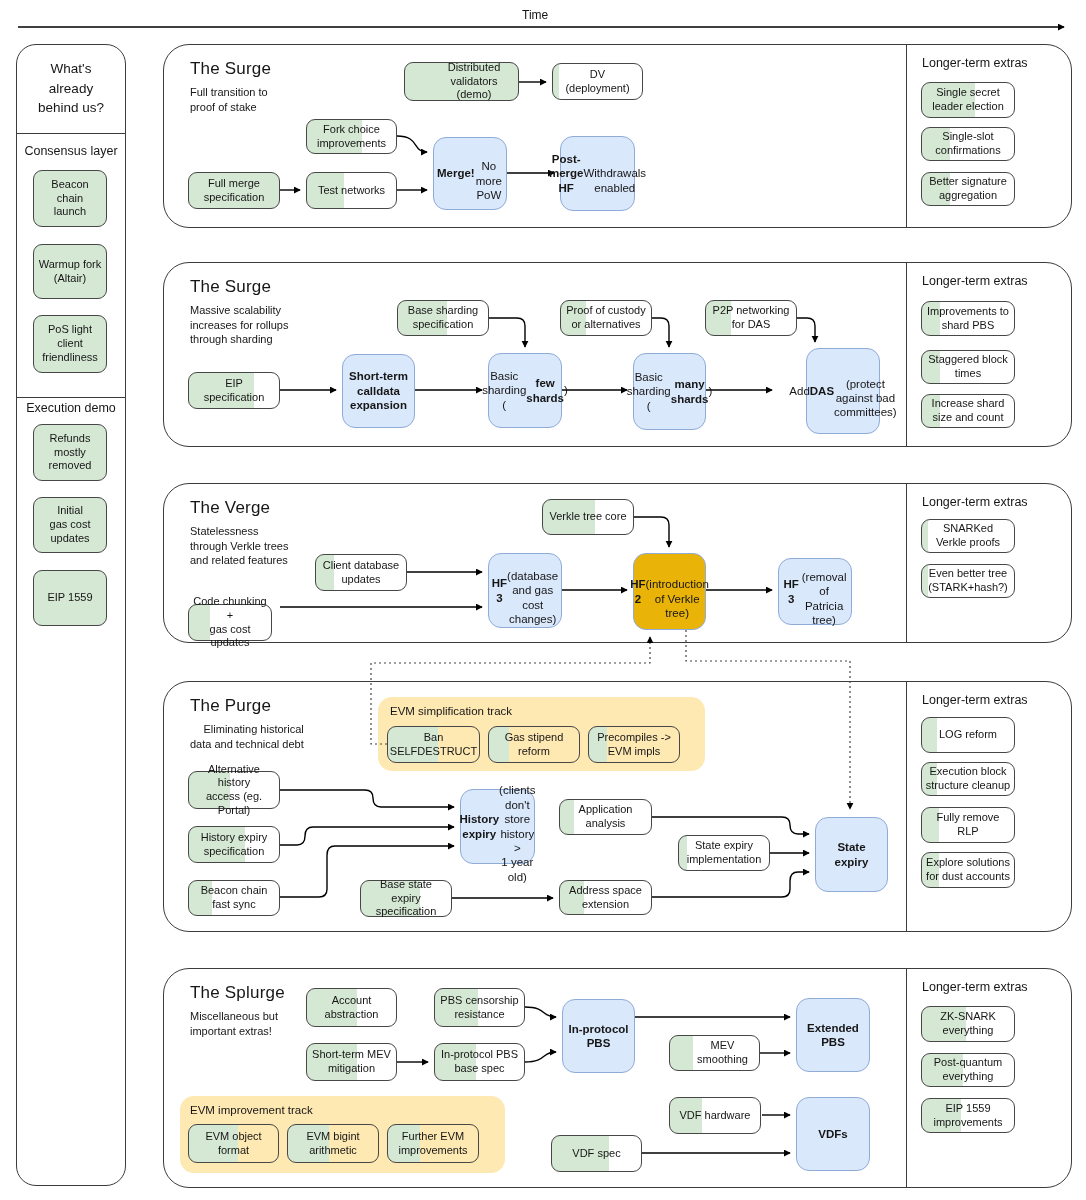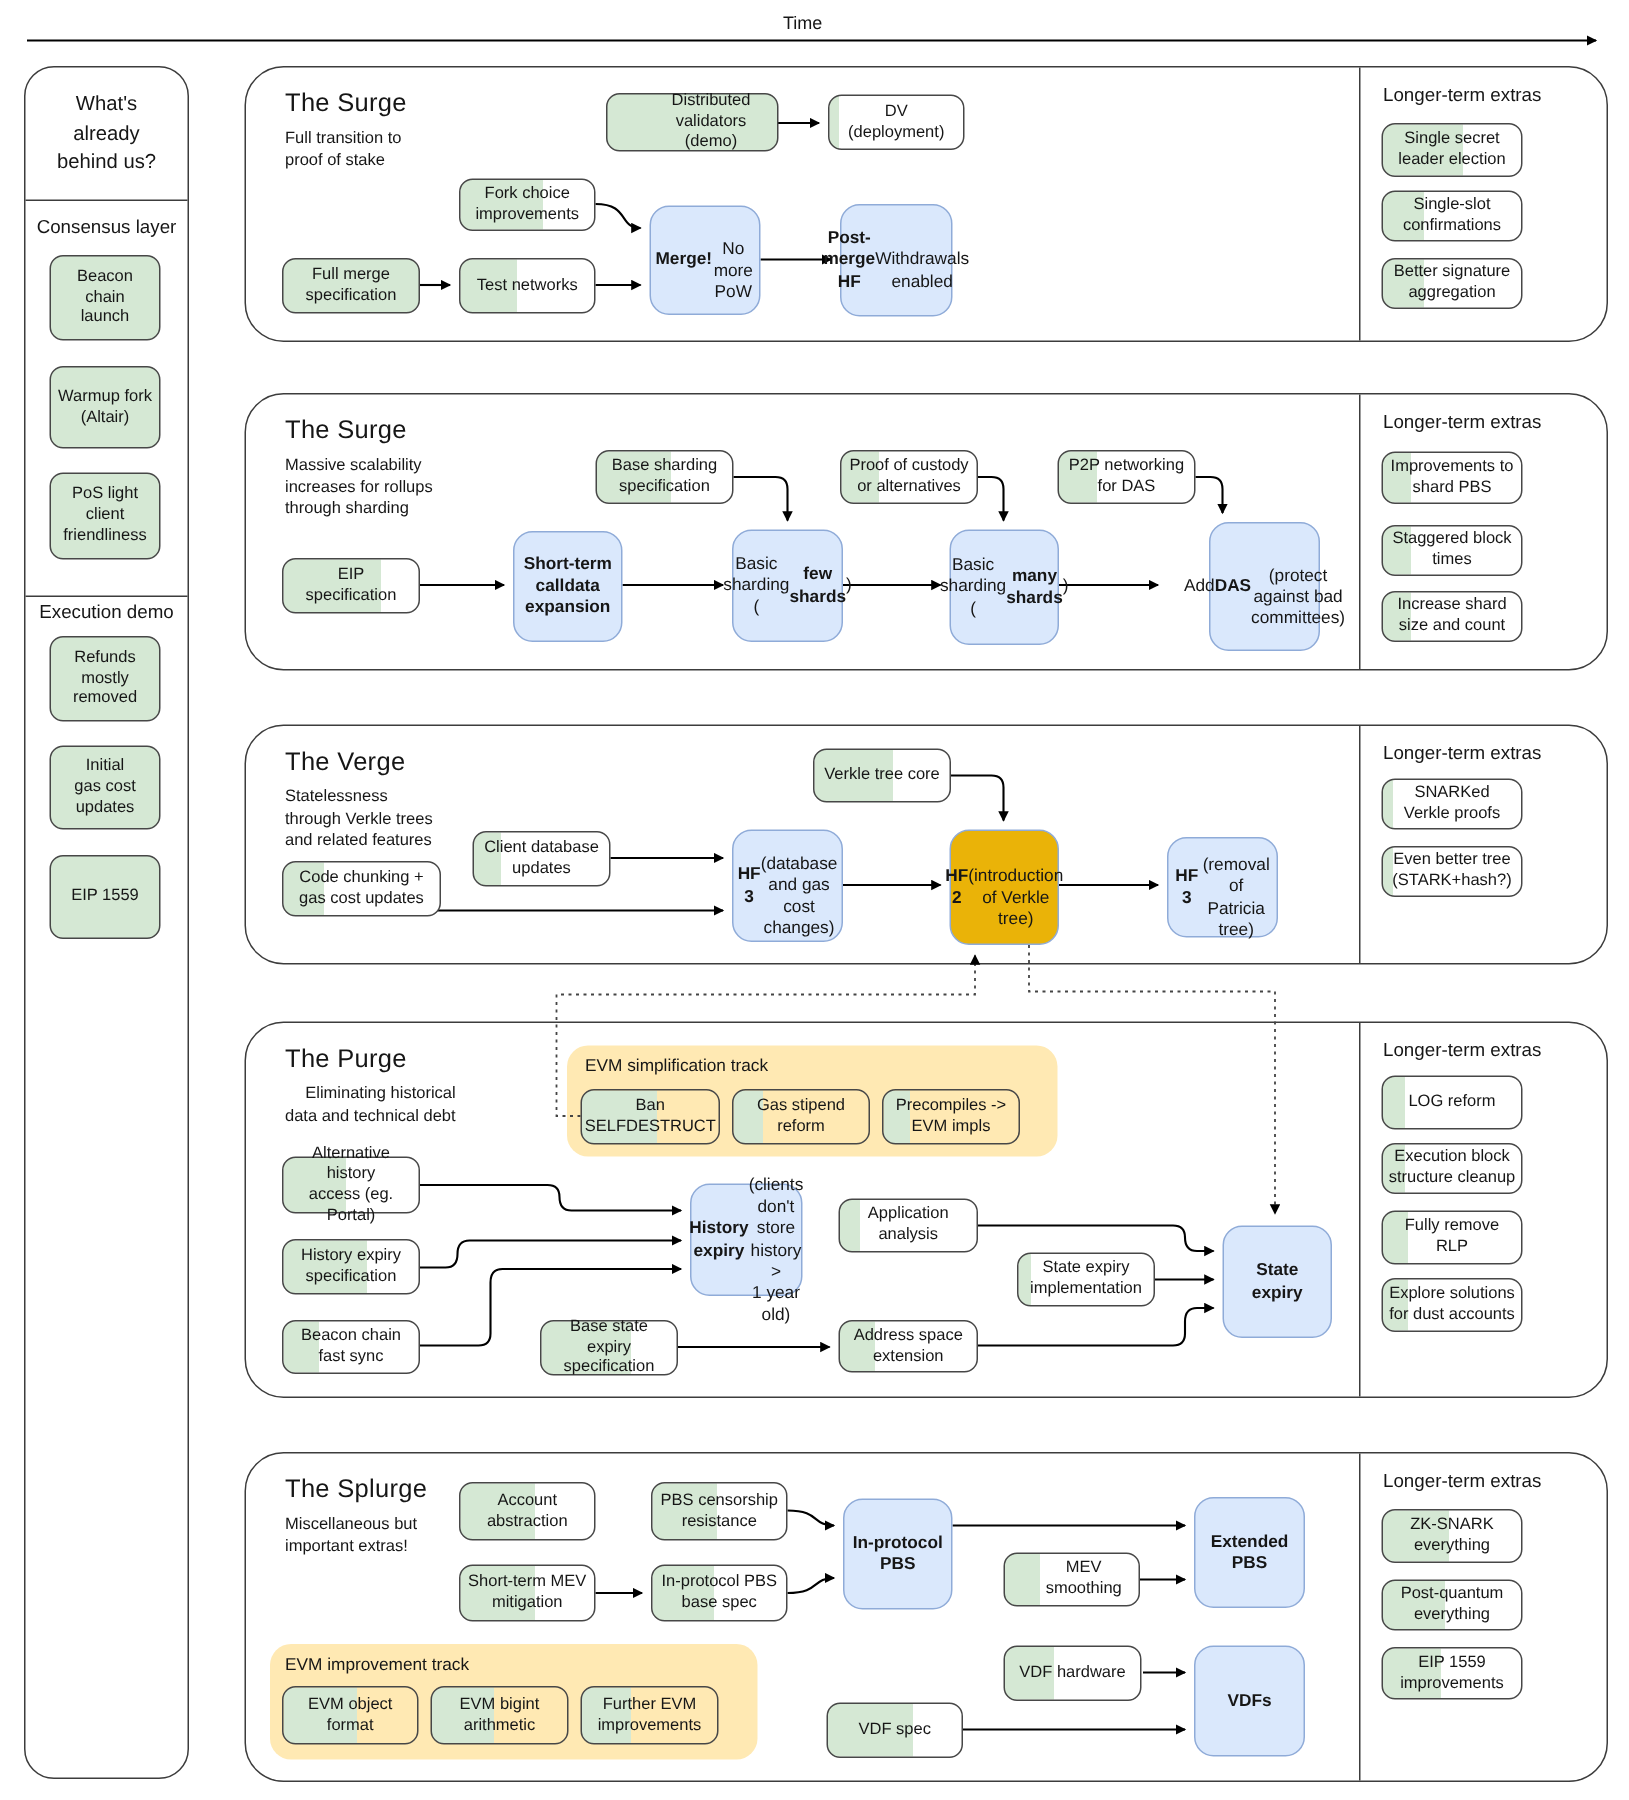--- a/index.html
+++ b/index.html
@@ -149,21 +149,21 @@
     <div class="node" style="left: 921px; top: 301px; width: 94px; height: 35px; background: linear-gradient(90deg, rgb(213, 232, 212) 20%, rgb(255, 255, 255) 20%); border-color: rgb(71, 71, 71);">Improvements to<br>shard PBS</div>
     <div class="node" style="left: 921px; top: 350px; width: 94px; height: 34px; background: linear-gradient(90deg, rgb(213, 232, 212) 20%, rgb(255, 255, 255) 20%); border-color: rgb(71, 71, 71);">Staggered block<br>times</div>
     <div class="node" style="left: 921px; top: 394px; width: 94px; height: 34px; background: linear-gradient(90deg, rgb(213, 232, 212) 20%, rgb(255, 255, 255) 20%); border-color: rgb(71, 71, 71);">Increase shard<br>size and count</div>
     <div class="section-title" style="left: 190px; top: 498px;">The Verge</div>
     <div class="section-sub" style="left: 190px; top: 524px;">Statelessness
 through Verkle trees
 and related features</div>
     <div class="extras-title" style="left: 922px; top: 495px;">Longer-term extras</div>
     <div class="node" style="left: 542px; top: 499px; width: 92px; height: 36px; background: linear-gradient(90deg, rgb(213, 232, 212) 58%, rgb(255, 255, 255) 58%); border-color: rgb(71, 71, 71);">Verkle tree core</div>
     <div class="node" style="left: 315px; top: 554px; width: 92px; height: 37px; background: linear-gradient(90deg, rgb(213, 232, 212) 20%, rgb(255, 255, 255) 20%); border-color: rgb(71, 71, 71);">Client database<br>updates</div>
-    <div class="node" style="left: 188px; top: 574px; width: 106px; height: 37px; background: linear-gradient(90deg, rgb(213, 232, 212) 26%, rgb(255, 255, 255) 26%); border-color: rgb(71, 71, 71);">Code chunking +<br>gas cost updates</div>
+    <div class="node" style="left: 188px; top: 604px; width: 84px; height: 37px; background: linear-gradient(90deg, rgb(213, 232, 212) 26%, rgb(255, 255, 255) 26%); border-color: rgb(71, 71, 71);">Code chunking +<br>gas cost updates</div>
     <div class="node milestone" style="left: 488px; top: 553px; width: 74px; height: 75px; background: rgb(218, 232, 252); border-color: rgb(143, 171, 216);"><b>HF 3</b><br>(database<br>and gas cost<br>changes)</div>
     <div class="node milestone" style="left: 633px; top: 553px; width: 73px; height: 77px; background: #eab308; border-color: rgb(143, 171, 216);"><b>HF 2</b><br>(introduction<br>of Verkle<br>tree)</div>
     <div class="node milestone" style="left: 778px; top: 558px; width: 74px; height: 67px; background: rgb(218, 232, 252); border-color: rgb(143, 171, 216);"><b>HF 3</b><br>(removal of<br>Patricia tree)</div>
     <div class="node" style="left: 921px; top: 519px; width: 94px; height: 34px; background: linear-gradient(90deg, rgb(213, 232, 212) 7%, rgb(255, 255, 255) 7%); border-color: rgb(71, 71, 71);">SNARKed<br>Verkle proofs</div>
     <div class="node" style="left: 921px; top: 564px; width: 94px; height: 34px; background: linear-gradient(90deg, rgb(213, 232, 212) 7%, rgb(255, 255, 255) 7%); border-color: rgb(71, 71, 71);">Even better tree<br>(STARK+hash?)</div>
     <div class="section-title" style="left: 190px; top: 696px;">The Purge</div>
     <div class="section-sub" style="left: 190px; top: 722px; text-align: right;">Eliminating historical
 data and technical debt</div>
     <div class="extras-title" style="left: 922px; top: 693px;">Longer-term extras</div>
     <div class="track" style="left: 378px; top: 697px; width: 327px; height: 74px; background: rgb(255, 233, 179);"></div>

